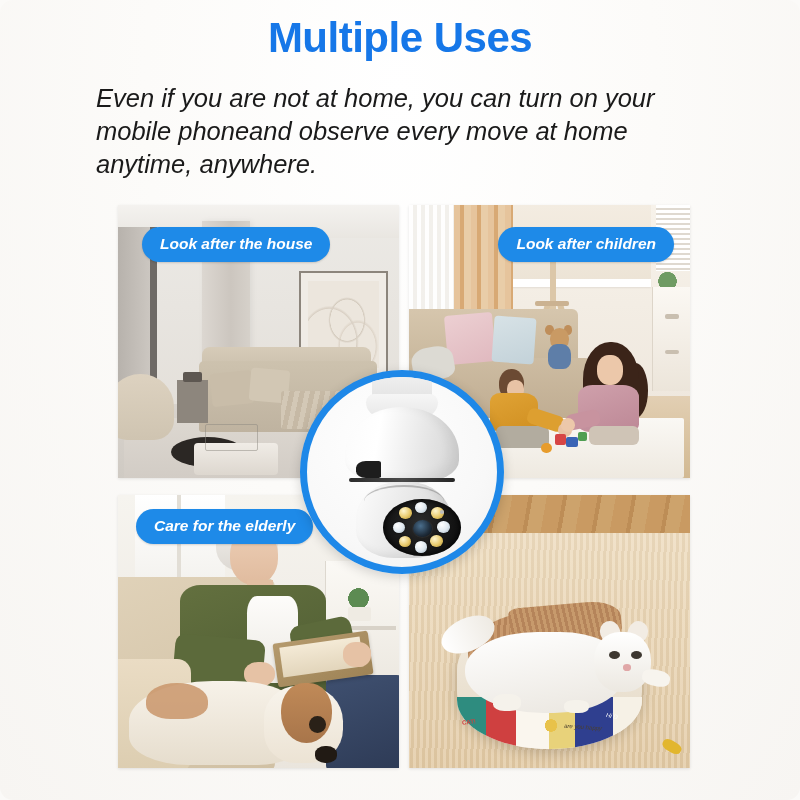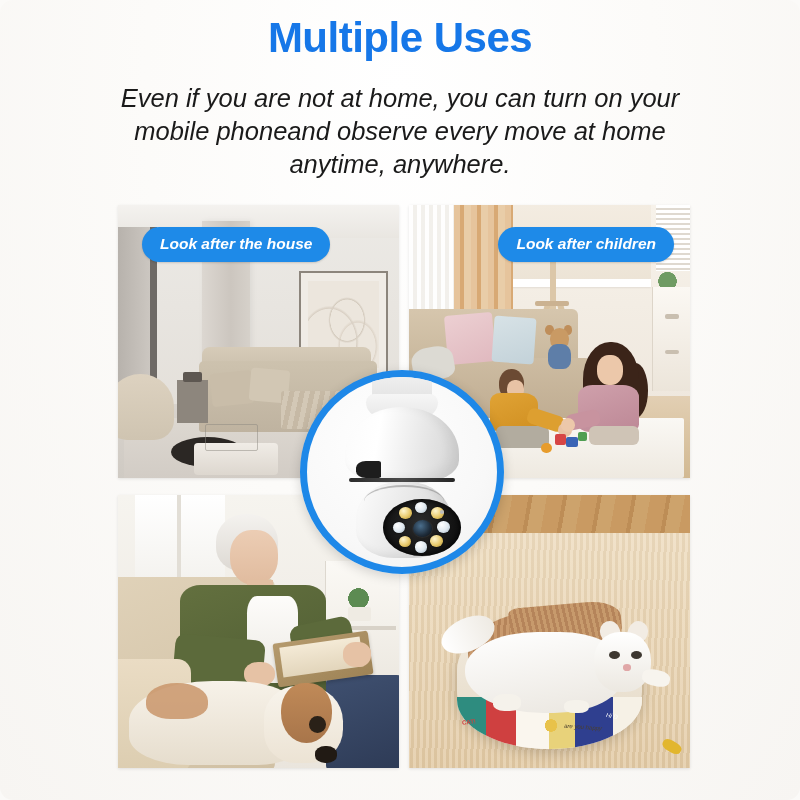--- a/index.html
+++ b/index.html
@@ -34,21 +34,20 @@
     font-weight: bold;
     letter-spacing: -0.5px;
     color: #1677e8;
     font-family: "Liberation Sans", sans-serif;
   }
   .subhead {
     position: absolute;
     top: 82px;
     left: 96px;
     width: 608px;
-    text-align: center;
     font-size: 25.5px;
     line-height: 33px;
     font-style: italic;
     color: #1a1a1a;
     font-family: "Liberation Sans", sans-serif;
   }
 
   
   .grid {
     position: absolute;
@@ -536,20 +535,21 @@
         <div class="arm-l"></div>
         <div class="hand-l"></div>
         <div class="sofa-arm"></div>
         <div class="dog-body"></div>
         <div class="dog-patch"></div>
         <div class="dog-head"></div>
         <div class="dog-ear"></div>
         <div class="dog-eye"></div>
         <div class="dog-nose"></div>
       </div>
+      <div class="badge bl-b">Care for the elderly</div>
     </div>
 
     <div class="cell br">
       <div class="scene s4">
         <div class="floorwood"></div>
         <div class="rug"></div>
         <div class="bowl-out"></div>
         <div class="bowl-in"></div>
         <div class="bowl-ramp"></div>
         <div class="band">

